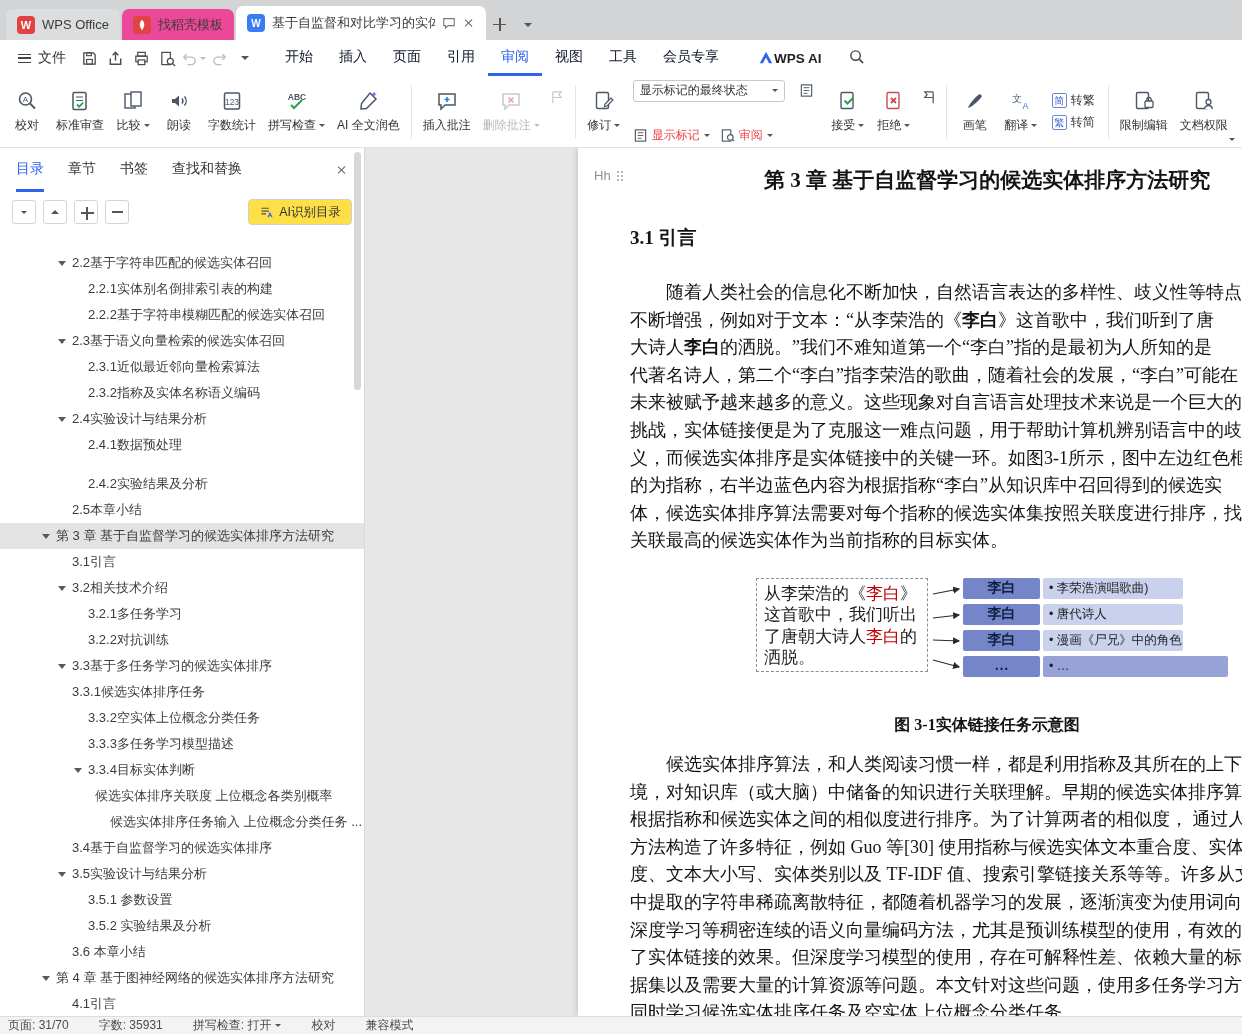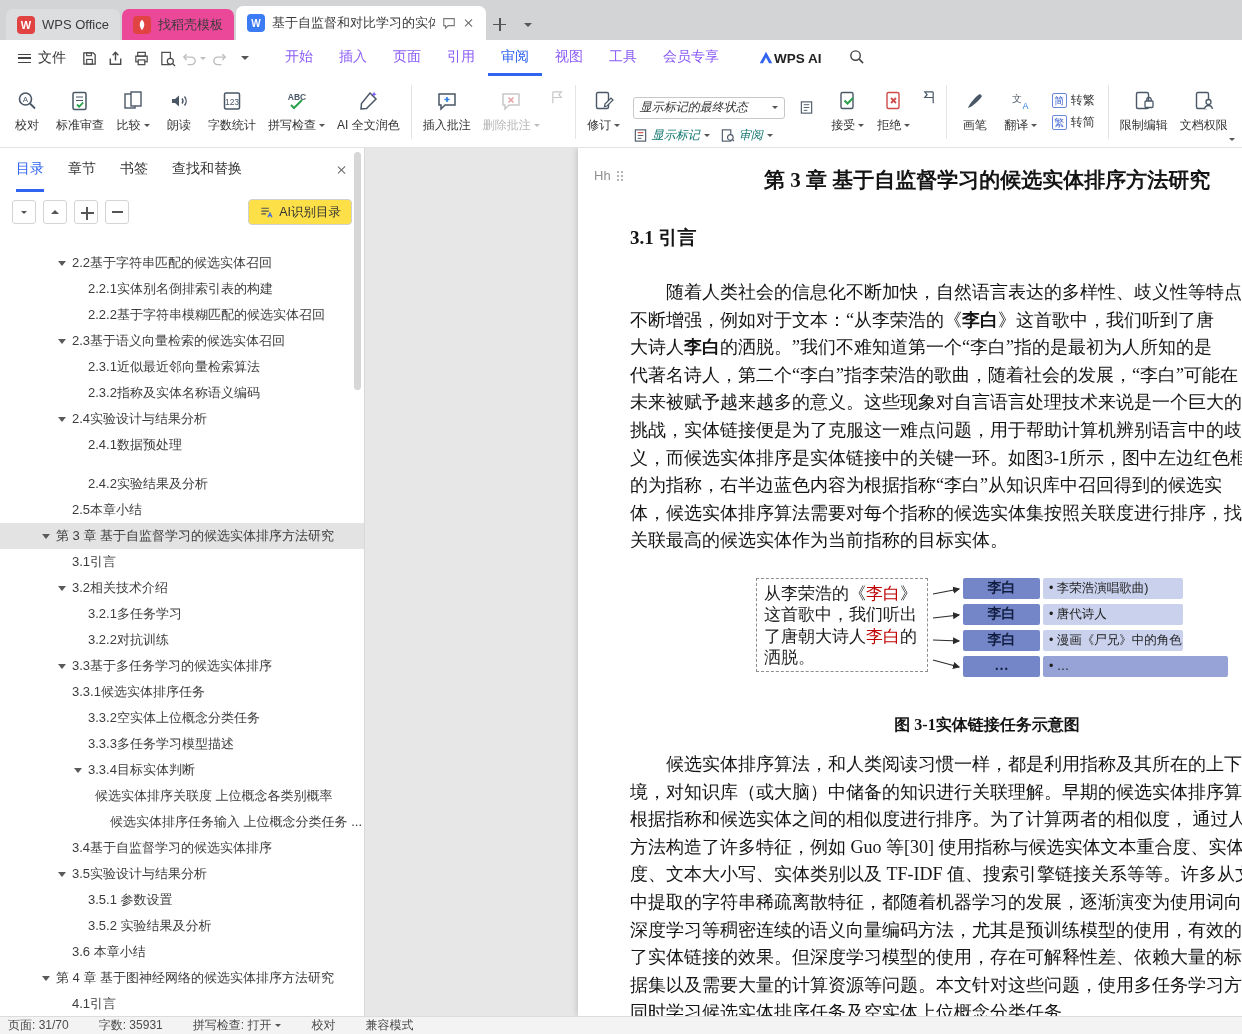--- a/index.html
+++ b/index.html
@@ -31,40 +31,40 @@
 
 
 .menubar{height:36px;background:#fff;display:flex;align-items:center;padding:0 8px;}
 .filebtn{display:flex;align-items:center;gap:7px;font-size:14px;padding:0 10px;height:36px;color:#333;}
 .hamb{width:13px;height:9px;border-top:1.5px solid #444;border-bottom:1.5px solid #444;position:relative;}
 .hamb::after{content:"";position:absolute;left:0;top:2.8px;width:100%;height:1.5px;background:#444;}
 .qicon{width:26px;height:26px;display:flex;align-items:center;justify-content:center;color:#4a4a4a;}
 .qicon.dim{color:#bdbdbd;}
 .mic{width:17px;height:17px;}
 #menu-items{display:flex;align-items:center;margin-left:14px;}
-.mitem{height:36px;line-height:33px;padding:0 13px;font-size:14px;color:#8b5cf6;}
+.mitem{height:36px;line-height:33px;padding:0 13px;font-size:14px;color:#0f172a;}
 .mitem.active{color:#2f63f0;border-bottom:3px solid #2f63f0;}
 .wpsai{display:flex;align-items:center;font-weight:bold;font-size:13.5px;padding:0 10px;margin-left:16px;color:#222;}
 .msearch{margin-left:16px;color:#444;}
 
 
 .ribbon{height:72px;background:#fff;border-bottom:1px solid #e2e2e2;display:flex;align-items:center;padding:0 4px;position:relative;overflow:hidden;}
 .rbtn{display:flex;flex-direction:column;align-items:center;justify-content:center;gap:5px;min-width:46px;padding:0 6px;height:64px;font-size:12px;color:#333;flex:none;}
 .rbtn .lblrow{display:flex;align-items:center;gap:3px;white-space:nowrap;}
 .ric{width:22px;height:22px;color:#4a5766;}
 .ricS{width:15px;height:15px;color:#4a5766;}
 .dis{color:#b8b8b8;}
 .dis .ric,.dis .ricS{color:#c8c8c8;}
 .rsep{width:1px;height:54px;background:#e4e4e4;margin:0 5px;flex:none;}
 .icol{display:flex;flex-direction:column;gap:6px;height:64px;padding-top:8px;flex:none;}
 .sicon{width:24px;height:20px;display:flex;align-items:center;justify-content:center;}
-.midgrp{display:flex;flex-direction:column;gap:8px;justify-content:flex-end;height:64px;padding:0 6px;flex:none;font-style:italic;}
+.midgrp{display:flex;flex-direction:column;gap:8px;justify-content:space-between;height:64px;padding:0 6px;flex:none;}
 .combo{width:152px;height:22px;border:1px solid #c8c8c8;border-radius:3px;display:flex;align-items:center;justify-content:space-between;padding:0 6px;font-size:12px;color:#333;background:#fff;}
 .midrow{display:flex;align-items:center;gap:10px;}
-.sbtn{display:flex;align-items:center;gap:4px;font-size:12px;color:#0f766e;}
+.sbtn{display:flex;align-items:center;gap:4px;font-size:12px;color:#ef4444;}
 .cjkgrp{display:flex;flex-direction:column;gap:5px;padding:0 8px;flex:none;}
 .cjkrow{display:flex;align-items:center;gap:4px;font-size:12px;color:#333;}
 .cjkIc{width:15px;height:15px;border:1px solid #6a86d8;color:#3a62d0;font-size:10px;line-height:13px;text-align:center;border-radius:2px;flex:none;}
 .ribcollapse{position:absolute;right:7px;bottom:3px;}
 
 
 .main{display:flex;height:868px;}
 .sidebar{width:365px;background:#fff;border-right:1px solid #d8d8d8;display:flex;flex-direction:column;position:relative;flex:none;}
 .stabs{height:44px;display:flex;align-items:center;gap:24px;padding:0 16px;}
 #side-tabs-list{display:flex;align-items:center;gap:24px;}

